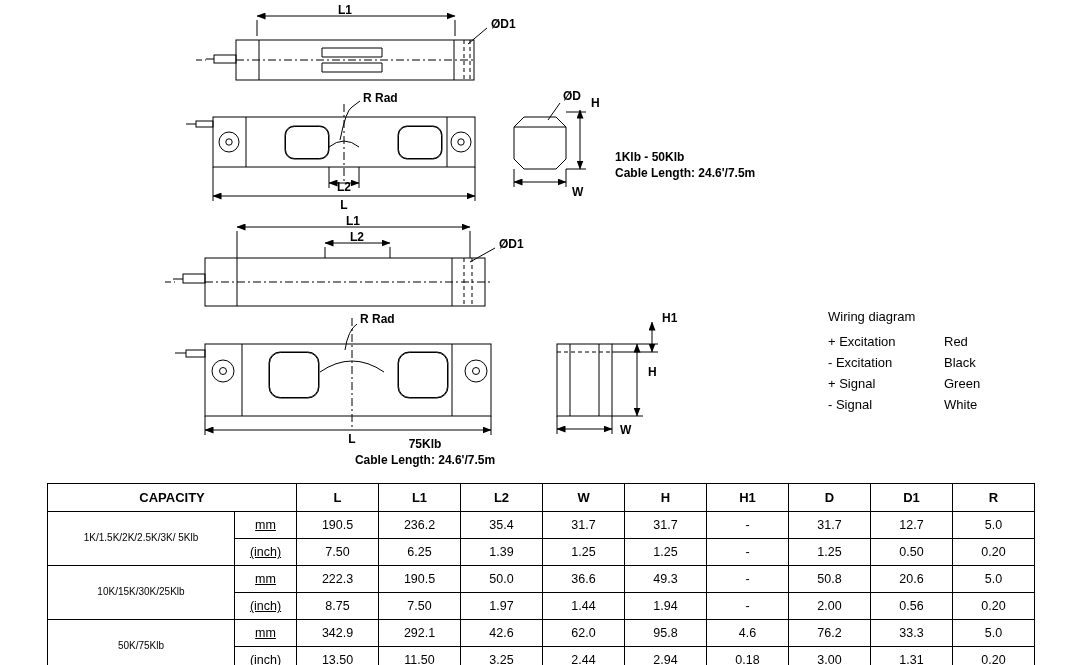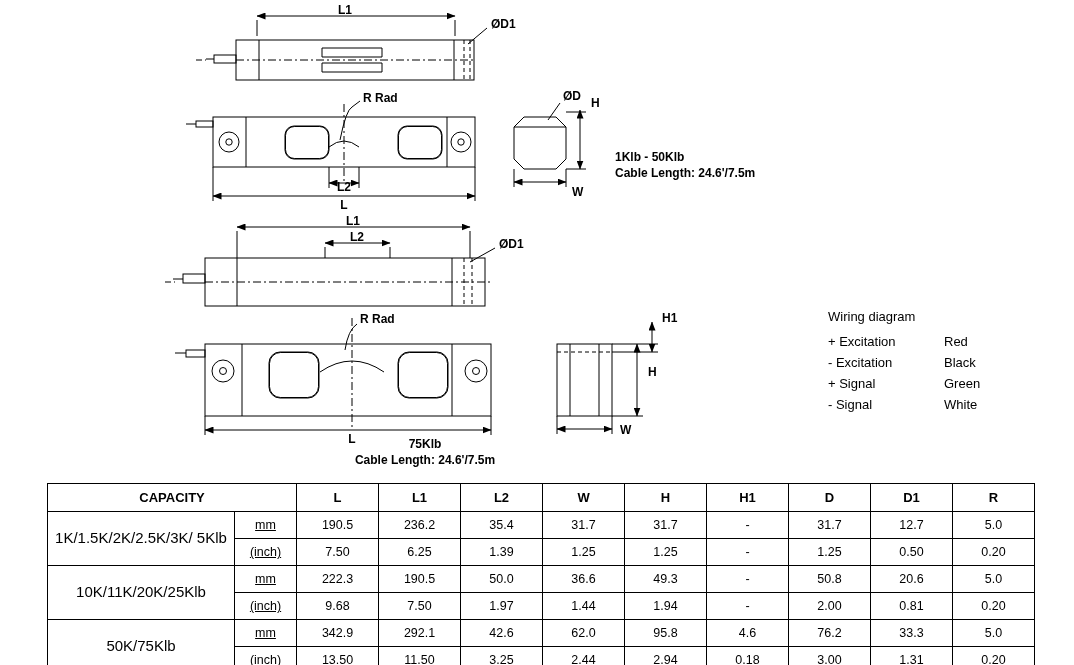--- a/index.html
+++ b/index.html
@@ -70,21 +70,21 @@
     font-weight: bold;
     font-size: 13px;
     height: 27px;
     margin-top: 48px;
   }
   .col-cap { width: 187px; }
   .col-unit { width: 62px; }
   .col-d { width: 82px; }
   .cap-cell {
     line-height: 1.25;
-    font-size: 15px;
+    font-size: 10px;
   }
   .unit-cell { font-size: 12.5px; text-decoration: underline; }
 </style>
 </head>
 <body>
 
 <div class="sheet">
 
   <svg class="drawing" viewBox="0 0 1074 480">
     <defs>
@@ -337,42 +337,42 @@
           <td>1.39</td>
           <td>1.25</td>
           <td>1.25</td>
           <td>-</td>
           <td>1.25</td>
           <td>0.50</td>
           <td>0.20</td>
         </tr>
 
         <tr>
-          <td rowspan="2" class="cap-cell">10K/11K/20K/25Klb</td>
+          <td rowspan="2" class="cap-cell">10K/15K/30K/25Klb</td>
           <td class="unit-cell">mm</td>
           <td>222.3</td>
           <td>190.5</td>
           <td>50.0</td>
           <td>36.6</td>
           <td>49.3</td>
           <td>-</td>
           <td>50.8</td>
           <td>20.6</td>
           <td>5.0</td>
         </tr>
         <tr>
           <td class="unit-cell">(inch)</td>
-          <td>9.68</td>
+          <td>8.75</td>
           <td>7.50</td>
           <td>1.97</td>
           <td>1.44</td>
           <td>1.94</td>
           <td>-</td>
           <td>2.00</td>
-          <td>0.81</td>
+          <td>0.56</td>
           <td>0.20</td>
         </tr>
 
         <tr>
           <td rowspan="2" class="cap-cell">50K/75Klb</td>
           <td class="unit-cell">mm</td>
           <td>342.9</td>
           <td>292.1</td>
           <td>42.6</td>
           <td>62.0</td>

